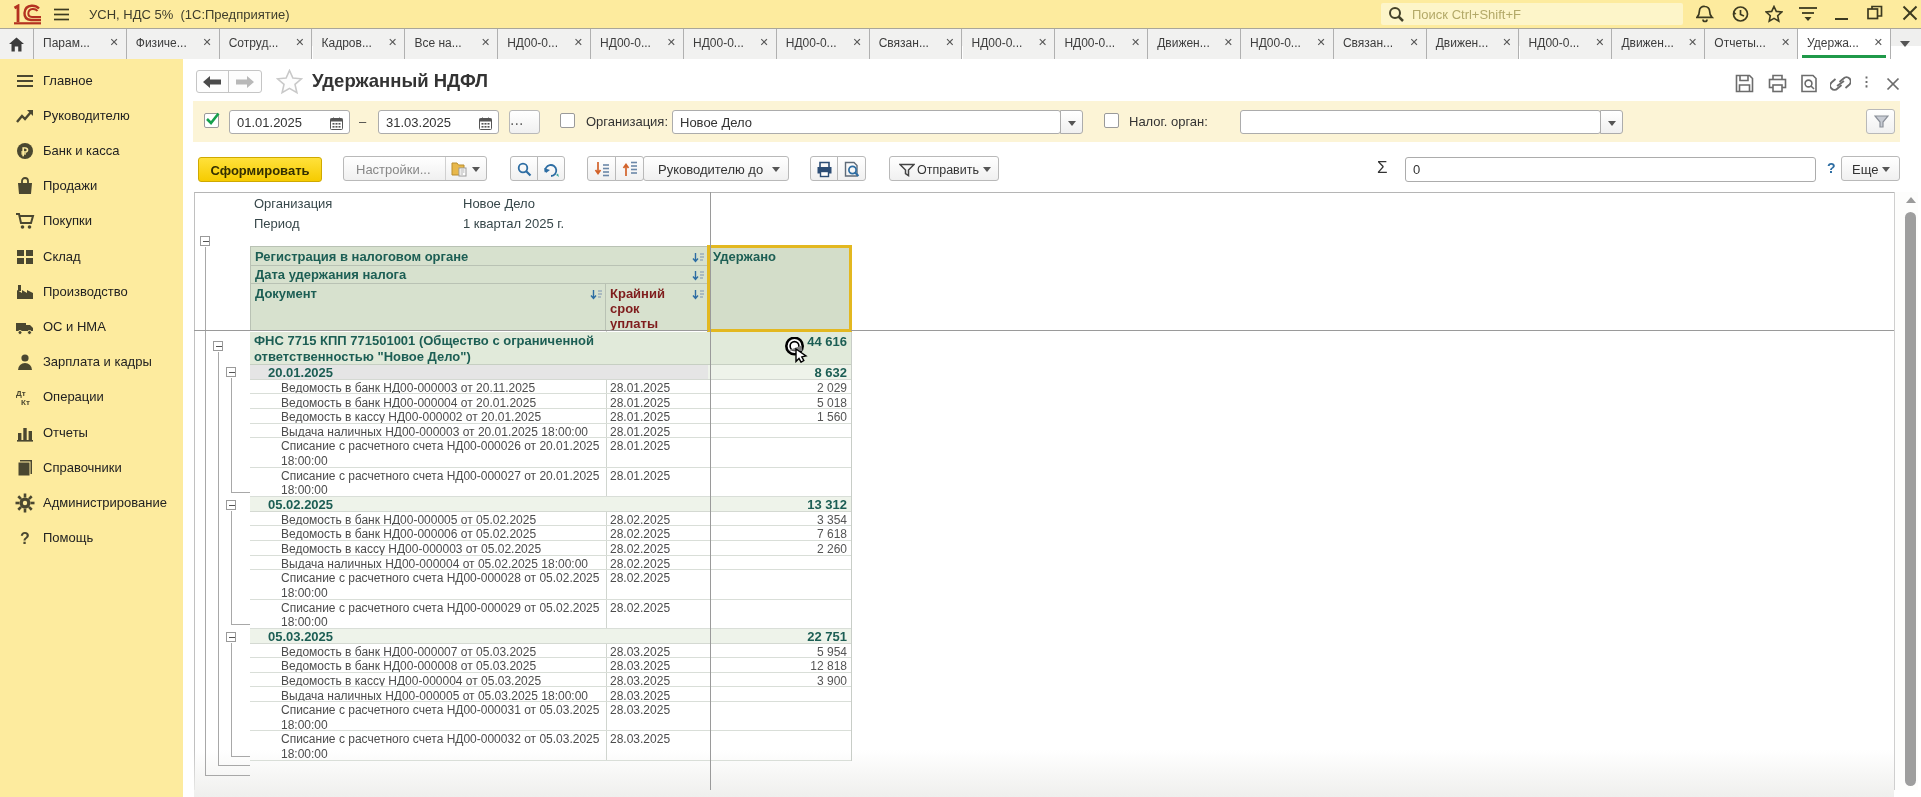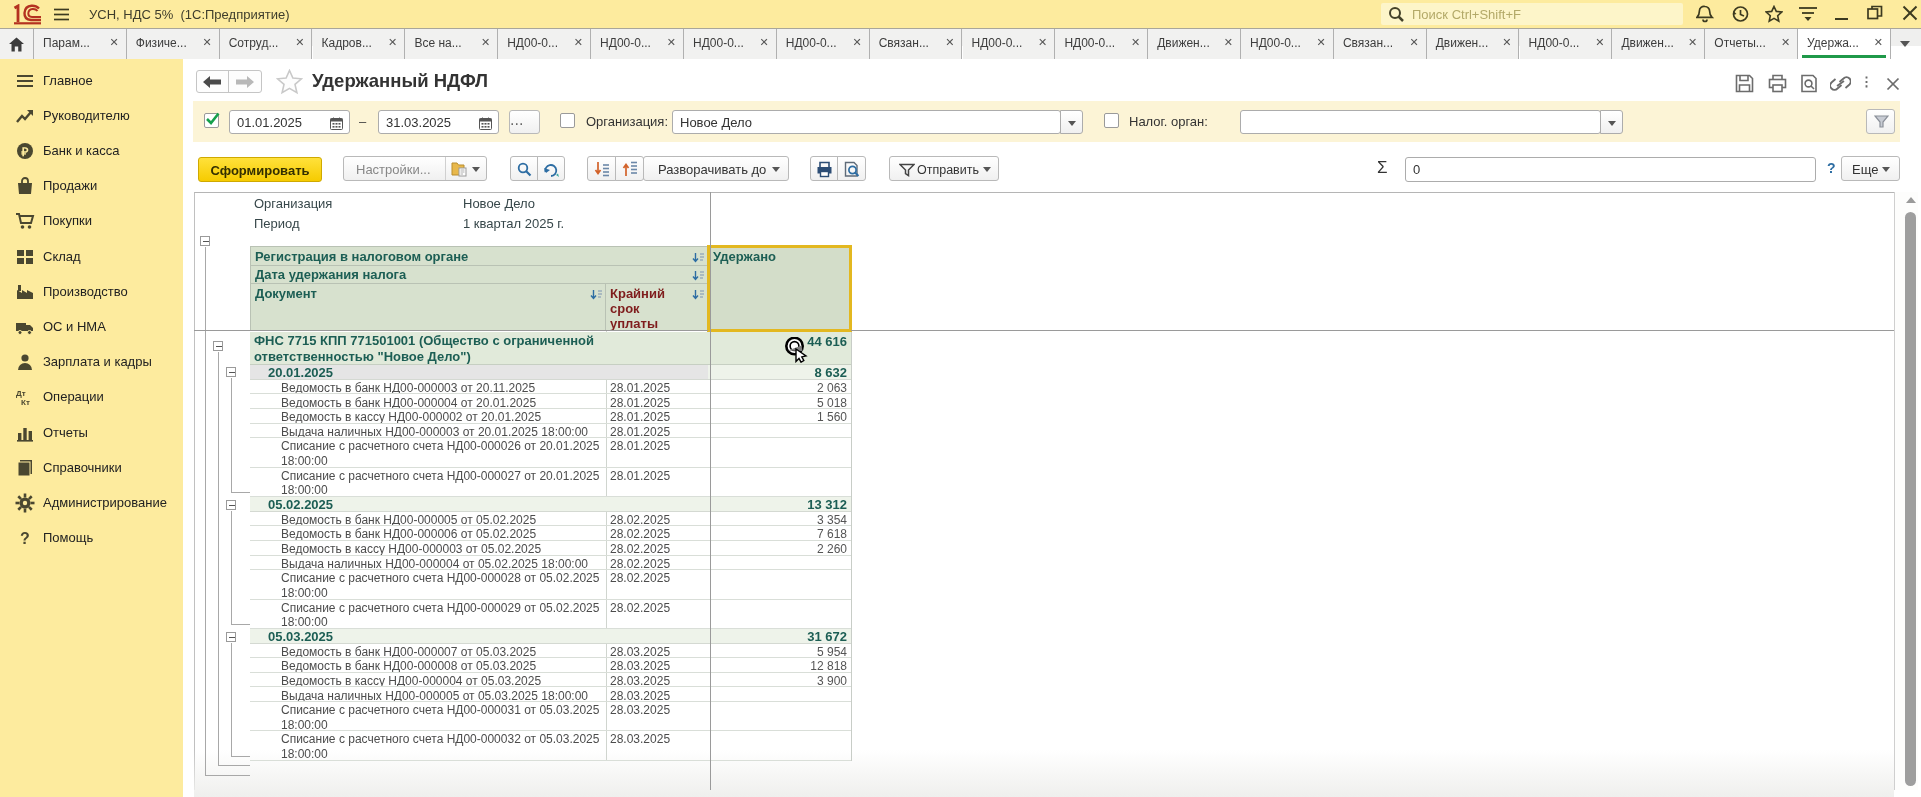--- a/index.html
+++ b/index.html
@@ -461,21 +461,21 @@
       <path d="M4 15 L4 4 M1.5 7 L4 3.5 L6.5 7" fill="none" stroke="#d2622a" stroke-width="1.7"></path>
       <g stroke="#6b88a8" stroke-width="1.6">
         <line x1="9" y1="1.5" x2="15" y2="1.5"></line>
         <line x1="9" y1="5" x2="15" y2="5"></line>
         <line x1="9" y1="8.5" x2="15" y2="8.5"></line>
         <line x1="9" y1="12" x2="15" y2="12"></line>
       </g>
     </svg>
   </div>
 <div class="btn" style="left:643px;width:146px">
-    <span style="position:absolute;left:14px;top:5px;font-size:13px;color:#333">Разворачивать до</span>
+    <span style="position:absolute;left:14px;top:5px;font-size:13px;color:#333">Руководителю до</span>
     <div style="position:absolute;right:8px;top:10px;width:0;height:0;border-left:4px solid transparent;border-right:4px solid transparent;border-top:5px solid #555"></div>
   </div>
 <div class="btn" style="left:810px;width:28px;border-radius:3px 0 0 3px">
     <svg style="position:absolute;left:5px;top:4px" width="17" height="17" viewBox="0 0 17 17">
       <path d="M4 6 L4 1.5 L13 1.5 L13 6" fill="none" stroke="#2c4d75" stroke-width="1.6"></path>
       <rect x="1.5" y="6" width="14" height="6.5" fill="#2c4d75"></rect>
       <rect x="4.5" y="10.5" width="8" height="5" fill="#fff" stroke="#2c4d75" stroke-width="1.4"></rect>
     </svg>
   </div>
 <div class="btn" style="left:837px;width:29px;border-radius:0 3px 3px 0">
@@ -574,21 +574,21 @@
 <div class="cell" style="left:708px;top:365.2px;width:143px;height:14.7px;background:#eef3ea;border-bottom:1px solid #d4d9d2">
     <span class="num" style="top:0px;font-size:13px;font-weight:bold;color:#1c5e54">8 632</span>
   </div>
 <div class="cell" style="left:250px;top:379.8px;width:356px;height:14.7px;border-bottom:1px solid #d9ded8">
     <span style="position:absolute;left:31px;top:1px;font-size:12px;color:#4c4c4c;line-height:14.6px;width:320px;display:block">Ведомость в банк НД00-000003 от 20.11.2025</span>
   </div>
 <div class="cell" style="left:606px;top:379.8px;width:102px;height:14.7px;border-bottom:1px solid #d9ded8">
     <span style="position:absolute;left:4px;top:1px;font-size:12px;color:#4c4c4c">28.01.2025</span>
   </div>
 <div class="cell" style="left:708px;top:379.8px;width:143px;height:14.7px;border-bottom:1px solid #d9ded8">
-    <span class="num" style="top:1px;font-size:12px;color:#555">2 063</span>
+    <span class="num" style="top:1px;font-size:12px;color:#555">2 029</span>
   </div>
 <div class="cell" style="left:250px;top:394.5px;width:356px;height:14.7px;border-bottom:1px solid #d9ded8">
     <span style="position:absolute;left:31px;top:1px;font-size:12px;color:#4c4c4c;line-height:14.6px;width:320px;display:block">Ведомость в банк НД00-000004 от 20.01.2025</span>
   </div>
 <div class="cell" style="left:606px;top:394.5px;width:102px;height:14.7px;border-bottom:1px solid #d9ded8">
     <span style="position:absolute;left:4px;top:1px;font-size:12px;color:#4c4c4c">28.01.2025</span>
   </div>
 <div class="cell" style="left:708px;top:394.5px;width:143px;height:14.7px;border-bottom:1px solid #d9ded8">
     <span class="num" style="top:1px;font-size:12px;color:#555">5 018</span>
   </div>
@@ -685,21 +685,21 @@
 <div class="cell" style="left:606px;top:599.6px;width:102px;height:29.3px;border-bottom:1px solid #d9ded8">
     <span style="position:absolute;left:4px;top:1px;font-size:12px;color:#4c4c4c">28.02.2025</span>
   </div>
 <div class="cell" style="left:708px;top:599.6px;width:143px;height:29.3px;border-bottom:1px solid #d9ded8">
     <span class="num" style="top:1px;font-size:12px;color:#555"></span>
   </div>
 <div class="cell" style="left:250px;top:628.9px;width:458px;height:14.7px;background:#eef3ea;border-bottom:1px solid #d4d9d2">
     <span style="position:absolute;left:18px;top:0px;font-size:13px;font-weight:bold;color:#1c5e54">05.03.2025</span>
   </div>
 <div class="cell" style="left:708px;top:628.9px;width:143px;height:14.7px;background:#eef3ea;border-bottom:1px solid #d4d9d2">
-    <span class="num" style="top:0px;font-size:13px;font-weight:bold;color:#1c5e54">31 672</span>
+    <span class="num" style="top:0px;font-size:13px;font-weight:bold;color:#1c5e54">22 751</span>
   </div>
 <div class="cell" style="left:250px;top:643.5px;width:356px;height:14.7px;border-bottom:1px solid #d9ded8">
     <span style="position:absolute;left:31px;top:1px;font-size:12px;color:#4c4c4c;line-height:14.6px;width:320px;display:block">Ведомость в банк НД00-000007 от 05.03.2025</span>
   </div>
 <div class="cell" style="left:606px;top:643.5px;width:102px;height:14.7px;border-bottom:1px solid #d9ded8">
     <span style="position:absolute;left:4px;top:1px;font-size:12px;color:#4c4c4c">28.03.2025</span>
   </div>
 <div class="cell" style="left:708px;top:643.5px;width:143px;height:14.7px;border-bottom:1px solid #d9ded8">
     <span class="num" style="top:1px;font-size:12px;color:#555">5 954</span>
   </div>

